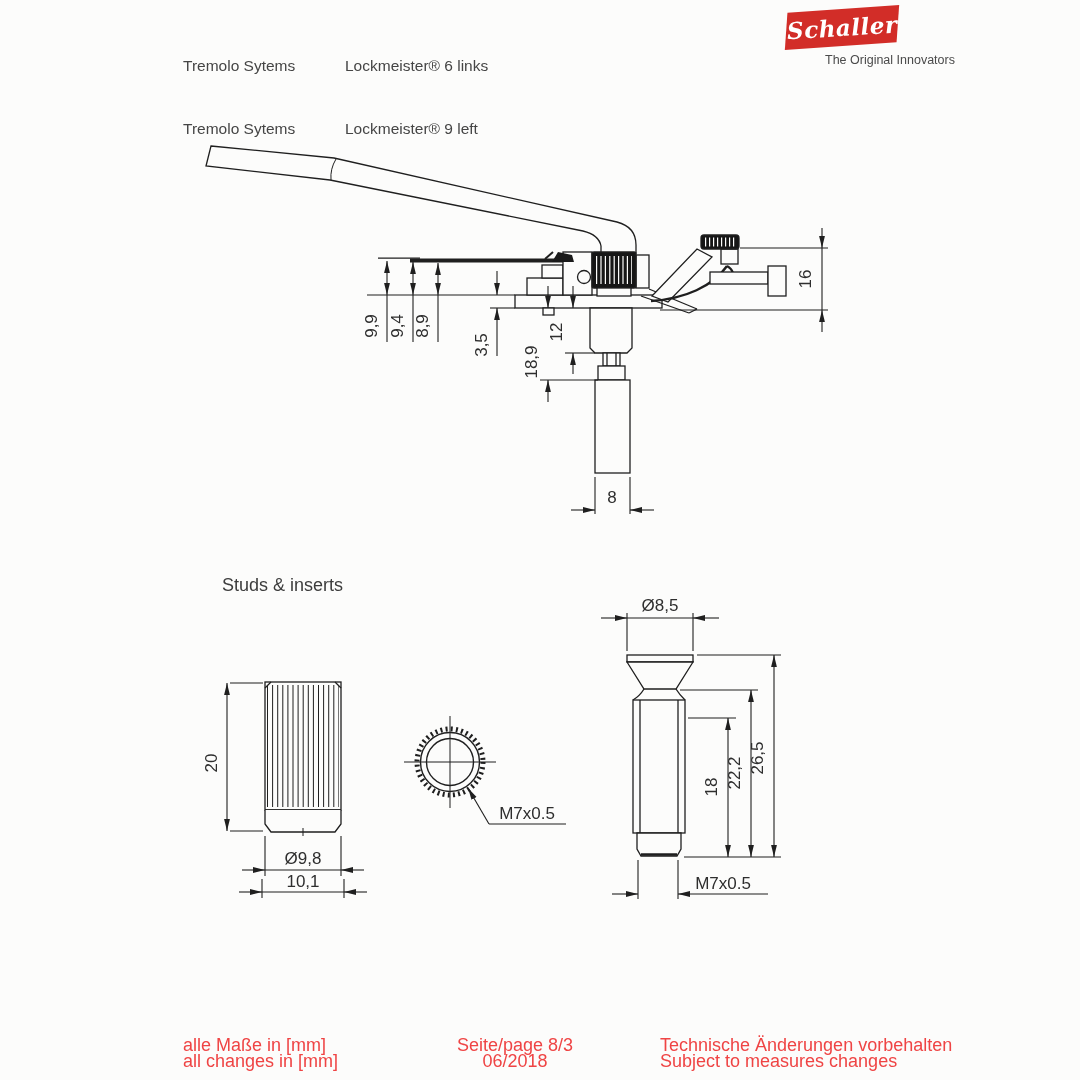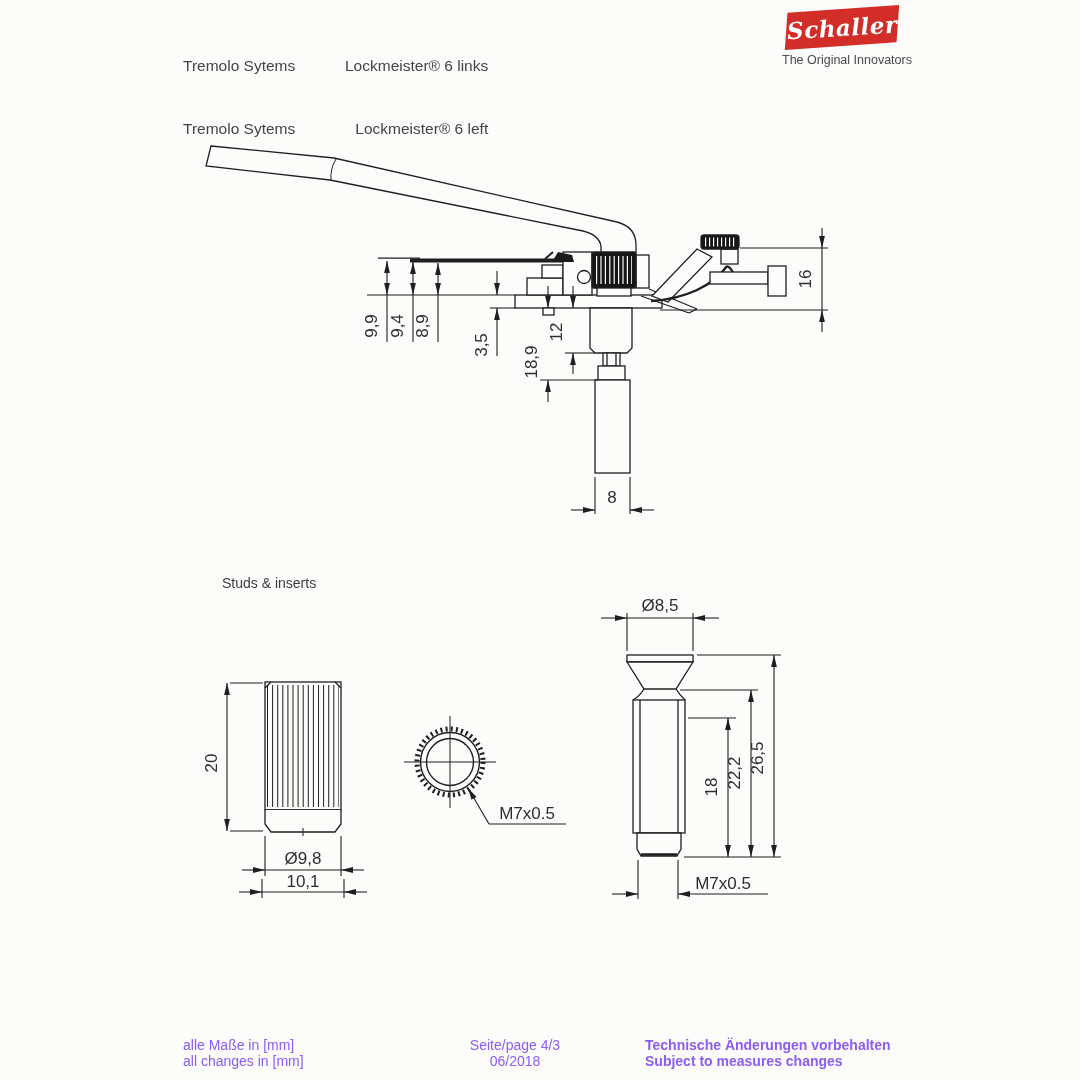--- a/index.html
+++ b/index.html
@@ -15,38 +15,38 @@
   .logo-box{
     position:absolute;left:786px;top:9px;width:112px;height:37px;
     background:#d22d28;transform:rotate(-4deg) skewX(-8deg);
     display:flex;align-items:center;justify-content:center;
   }
   .logo-script{
     font-family:"DejaVu Serif",serif;font-style:italic;font-weight:bold;
     color:#ffffff;font-size:23px;transform:skewX(8deg) rotate(0.5deg);
     letter-spacing:0.5px;
   }
-  .logo-tag{position:absolute;left:782px;top:53px;font-size:12.5px;color:#4a4a4a;}
-  .section-title{position:absolute;left:222px;top:575px;font-size:14px;color:#3c3c3c;}
-  .footer{position:absolute;top:1038px;font-size:14px;line-height:15.5px;color:#8b5cf6;}
+  .logo-tag{position:absolute;left:825px;top:53px;font-size:12.5px;color:#4a4a4a;}
+  .section-title{position:absolute;left:222px;top:575px;font-size:18px;color:#3c3c3c;}
+  .footer{position:absolute;top:1038px;font-size:18px;line-height:15.5px;color:#ef4444;}
   .f-center{left:430px;width:170px;text-align:center;}
   svg text{font-family:"Liberation Sans",sans-serif;font-size:17px;fill:#2e2e2e;}
 </style>
 </head>
 <body>
 
 <div class="page">
 
   <div class="abs hline" style="left:183px;top:13px;text-align:right;">
     <div>Tremolo Sytems</div>
     <div>Tremolo Sytems</div>
   </div>
-  <div class="abs hline" style="left:345px;top:13px;text-align:right;">
+  <div class="abs hline" style="left:345px;top:13px;">
     <div>Lockmeister® 6 links</div>
-    <div>Lockmeister® 6 left</div>
+    <div>Lockmeister® 9 left</div>
   </div>
 
   <div>
     <div class="logo-box">
       <span class="logo-script">Schaller</span>
     </div>
     <div class="logo-tag">The Original Innovators</div>
   </div>
 
   <div class="section-title">Studs &amp; inserts</div>
@@ -250,21 +250,21 @@
         <text x="723" y="889" text-anchor="middle">M7x0.5</text>
       </g>
     </g>
   </svg>
 
   <div class="footer abs" style="left:183px;">
     <div>alle Maße in [mm]</div>
     <div>all changes in [mm]</div>
   </div>
   <div class="footer abs f-center">
-    <div>Seite/page 4/3</div>
+    <div>Seite/page 8/3</div>
     <div>06/2018</div>
   </div>
-  <div class="footer abs" style="left:645px;font-weight:bold;">
+  <div class="footer abs" style="left:660px;">
     <div>Technische Änderungen vorbehalten</div>
     <div>Subject to measures changes</div>
   </div>
 
 </div>
 
 </body></html>

